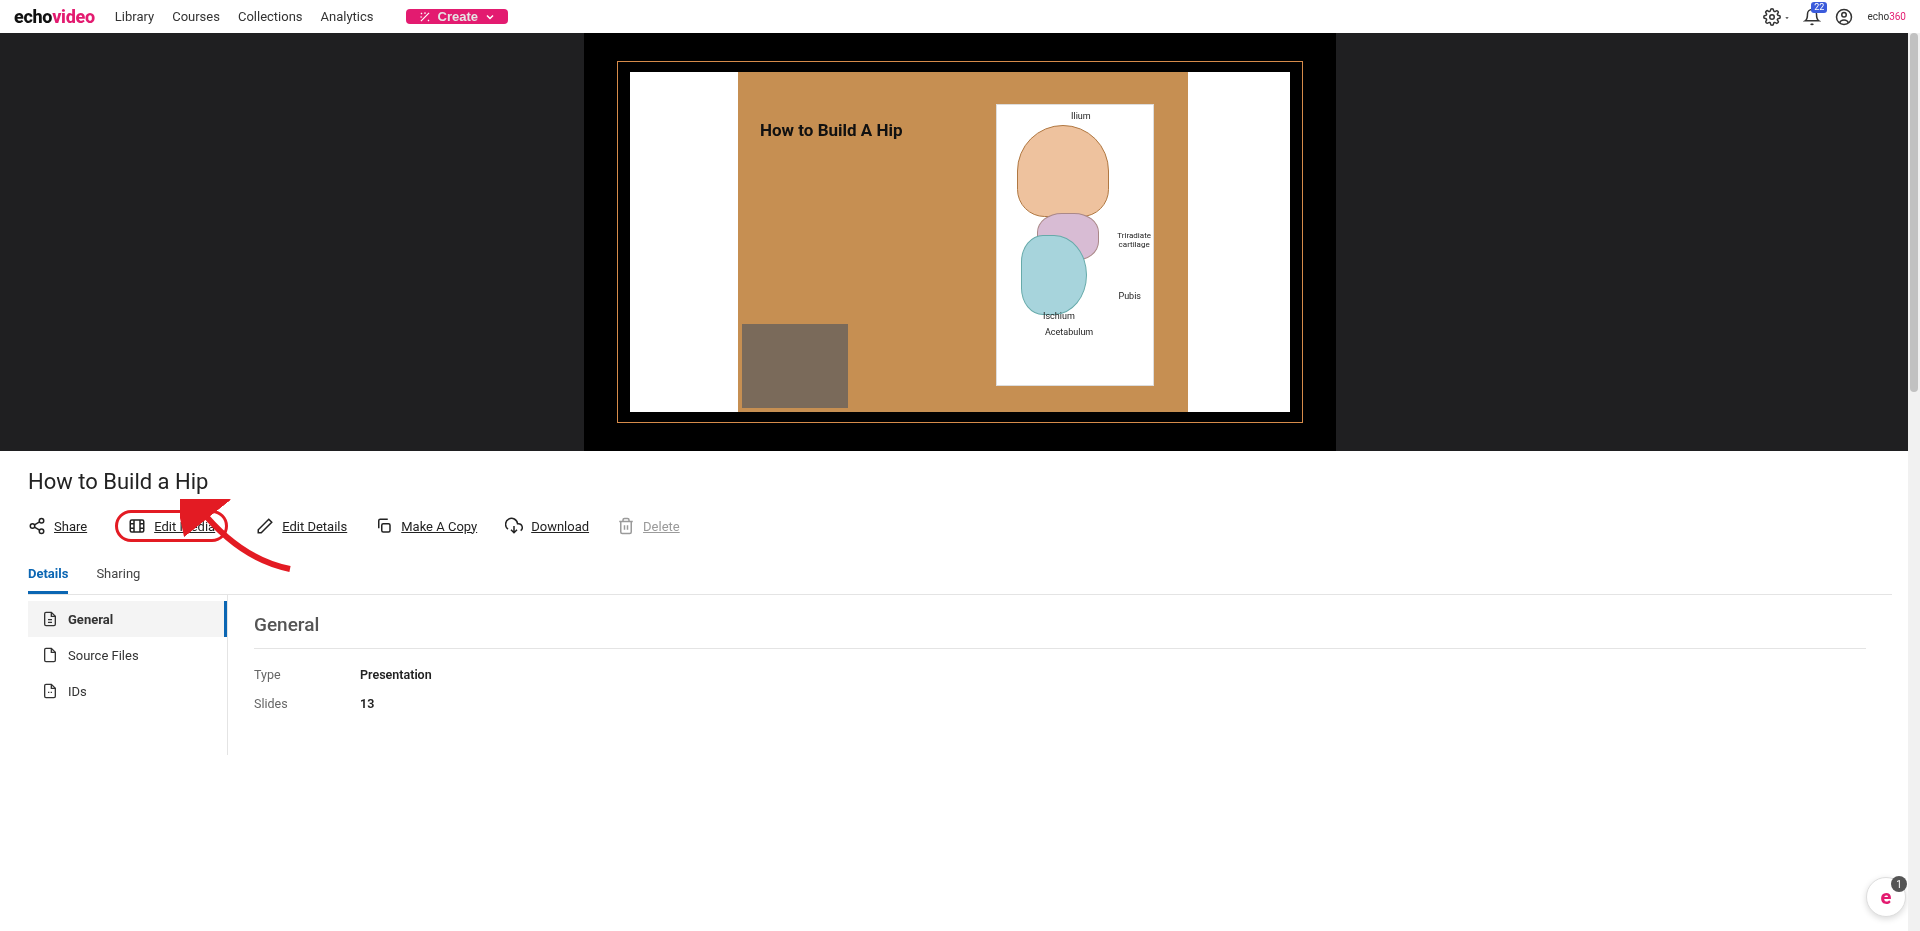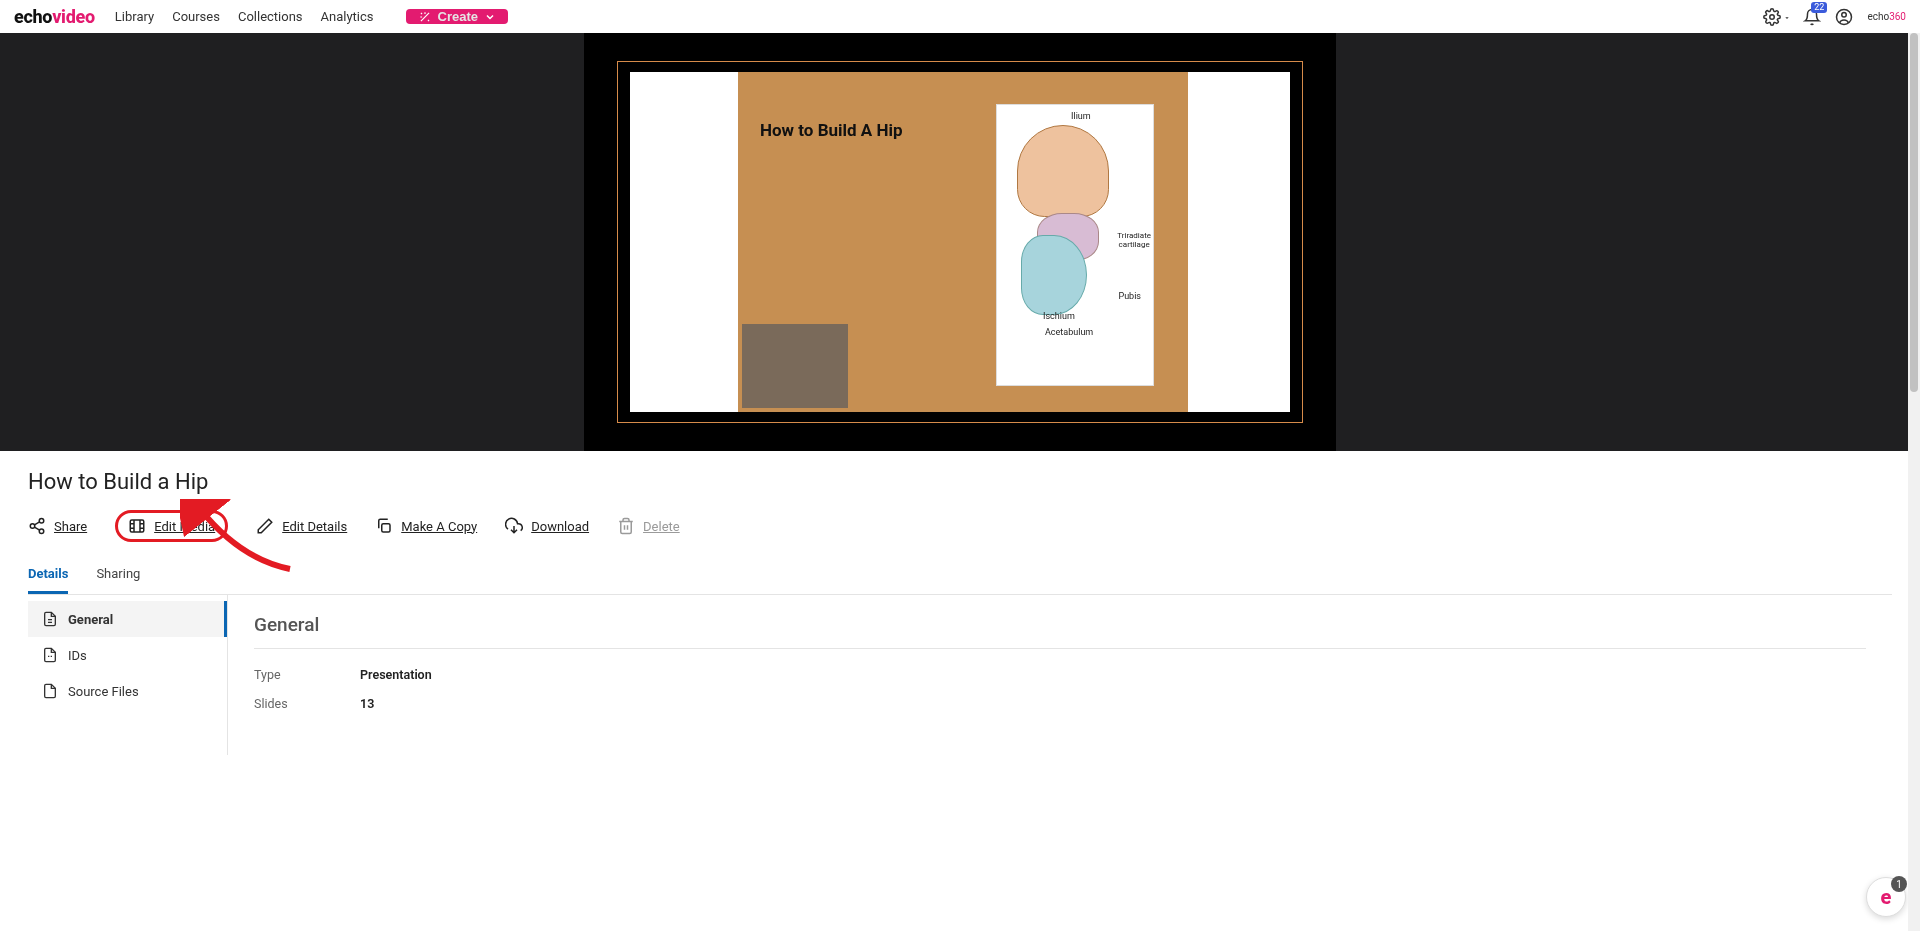--- a/index.html
+++ b/index.html
@@ -221,30 +221,30 @@
       <div class="side-item active">
         <svg viewBox="0 0 24 24" fill="none" stroke="#333" stroke-width="2">
             <path d="M14 2H6a2 2 0 00-2 2v16a2 2 0 002 2h12a2 2 0 002-2V8z"></path>
             <path d="M14 2v6h6M9 13h6M9 17h6"></path>
           </svg>
         <span>General</span>
       </div>
       <div class="side-item">
         <svg viewBox="0 0 24 24" fill="none" stroke="#333" stroke-width="2">
             <path d="M14 2H6a2 2 0 00-2 2v16a2 2 0 002 2h12a2 2 0 002-2V8z"></path>
+            <path d="M14 2v6h6"></path>
+          </svg>
+        <span>Source Files</span>
+      </div>
+      <div class="side-item">
+        <svg viewBox="0 0 24 24" fill="none" stroke="#333" stroke-width="2">
+            <path d="M14 2H6a2 2 0 00-2 2v16a2 2 0 002 2h12a2 2 0 002-2V8z"></path>
             <path d="M14 2v6h6M9 14h2M13 14h2"></path>
           </svg>
         <span>IDs</span>
-      </div>
-      <div class="side-item">
-        <svg viewBox="0 0 24 24" fill="none" stroke="#333" stroke-width="2">
-            <path d="M14 2H6a2 2 0 00-2 2v16a2 2 0 002 2h12a2 2 0 002-2V8z"></path>
-            <path d="M14 2v6h6"></path>
-          </svg>
-        <span>Source Files</span>
       </div>
     </div>
     <div class="main">
       <div class="section-title">General</div>
       <div class="kv">
         <div class="k">Type</div>
         <div class="v">Presentation</div>
       </div>
       <div class="kv">
         <div class="k">Slides</div>

